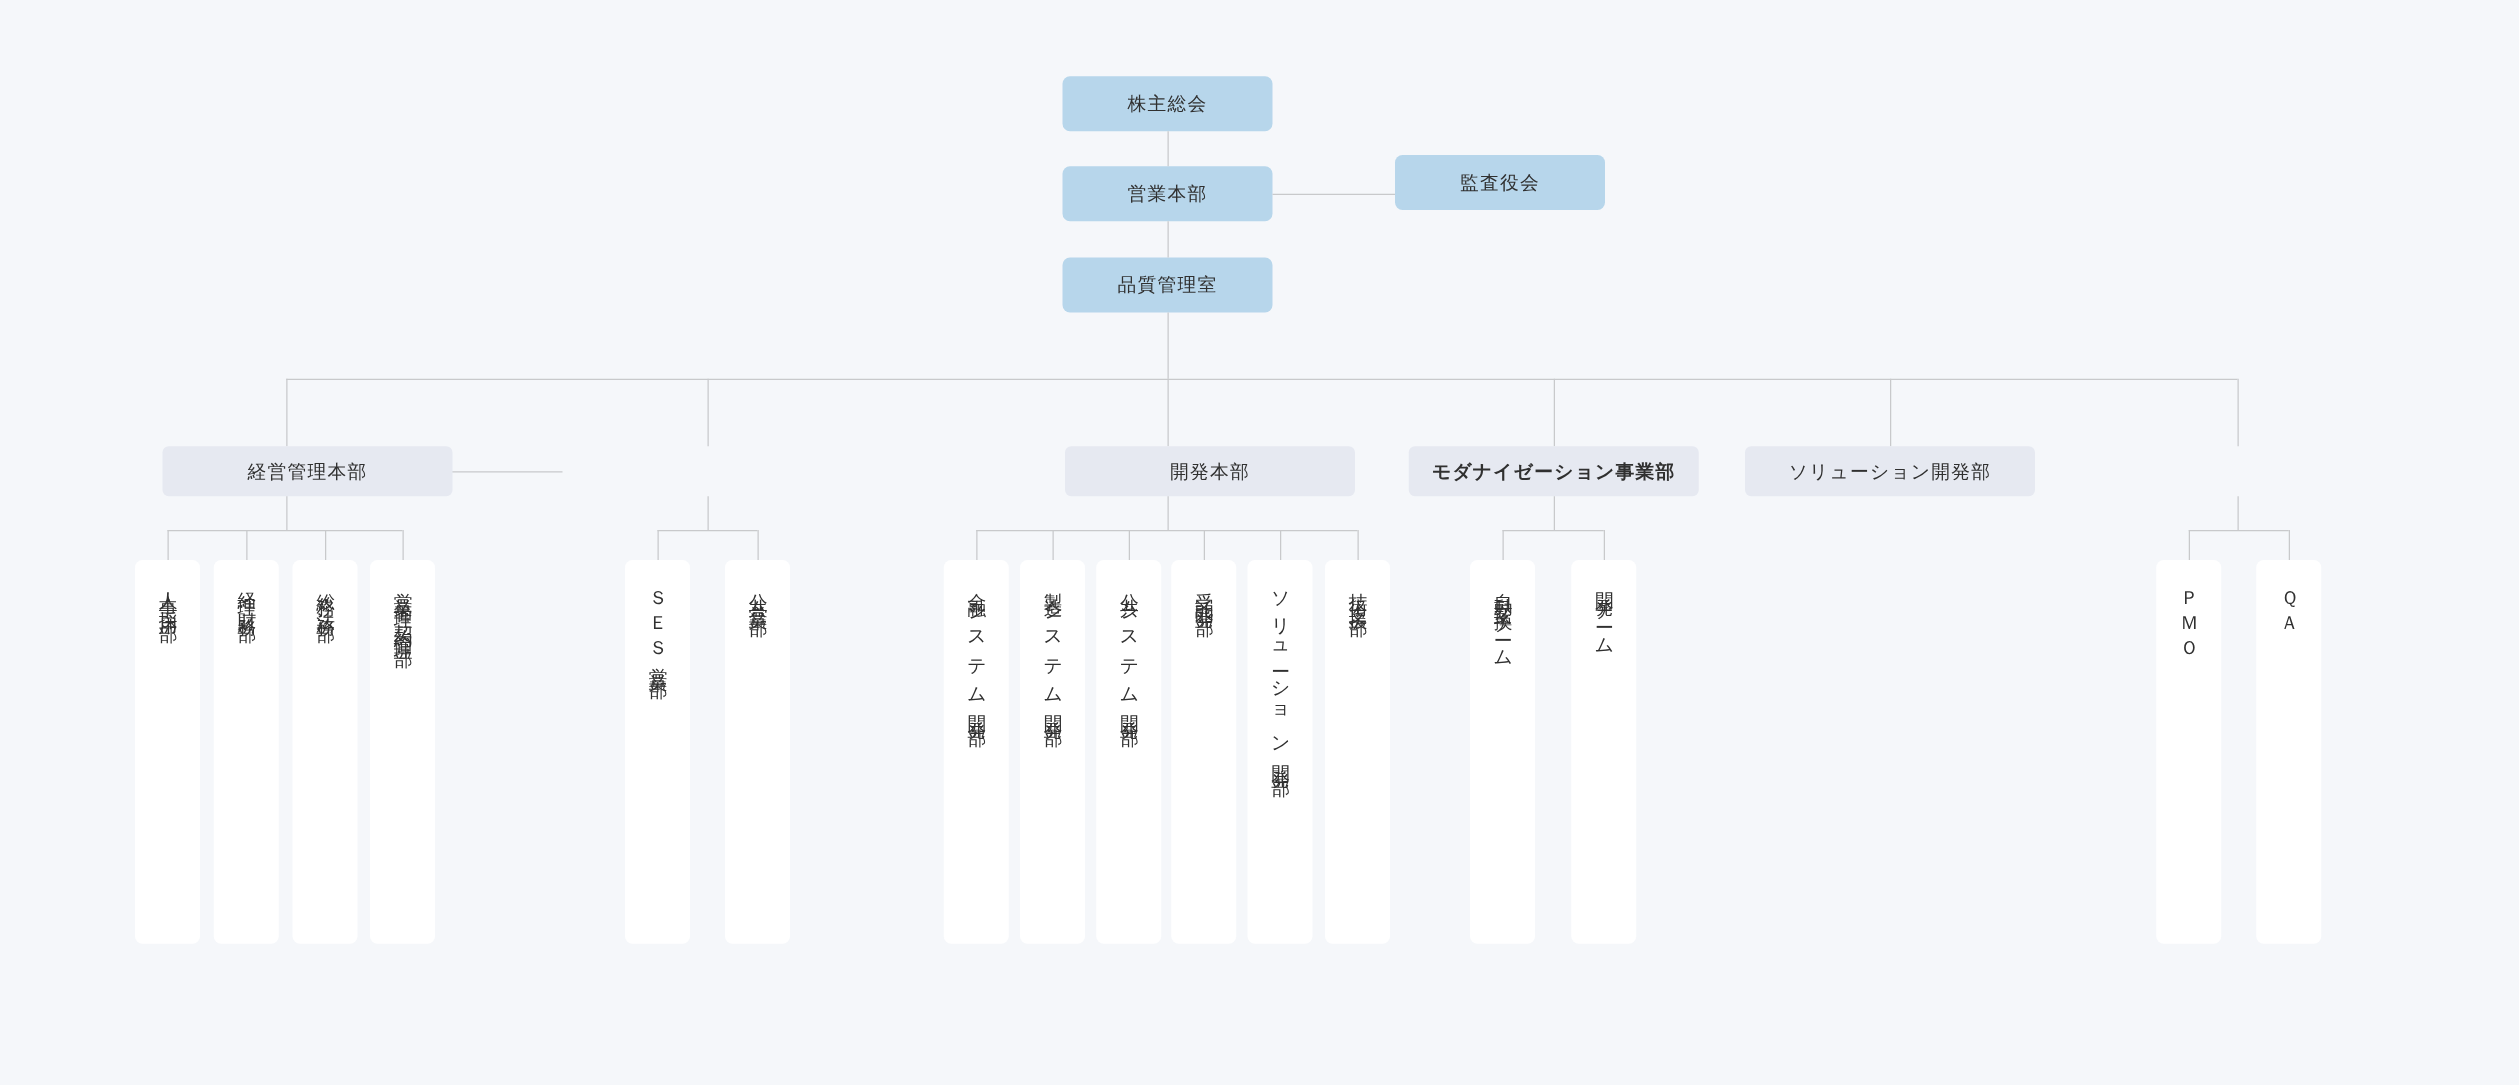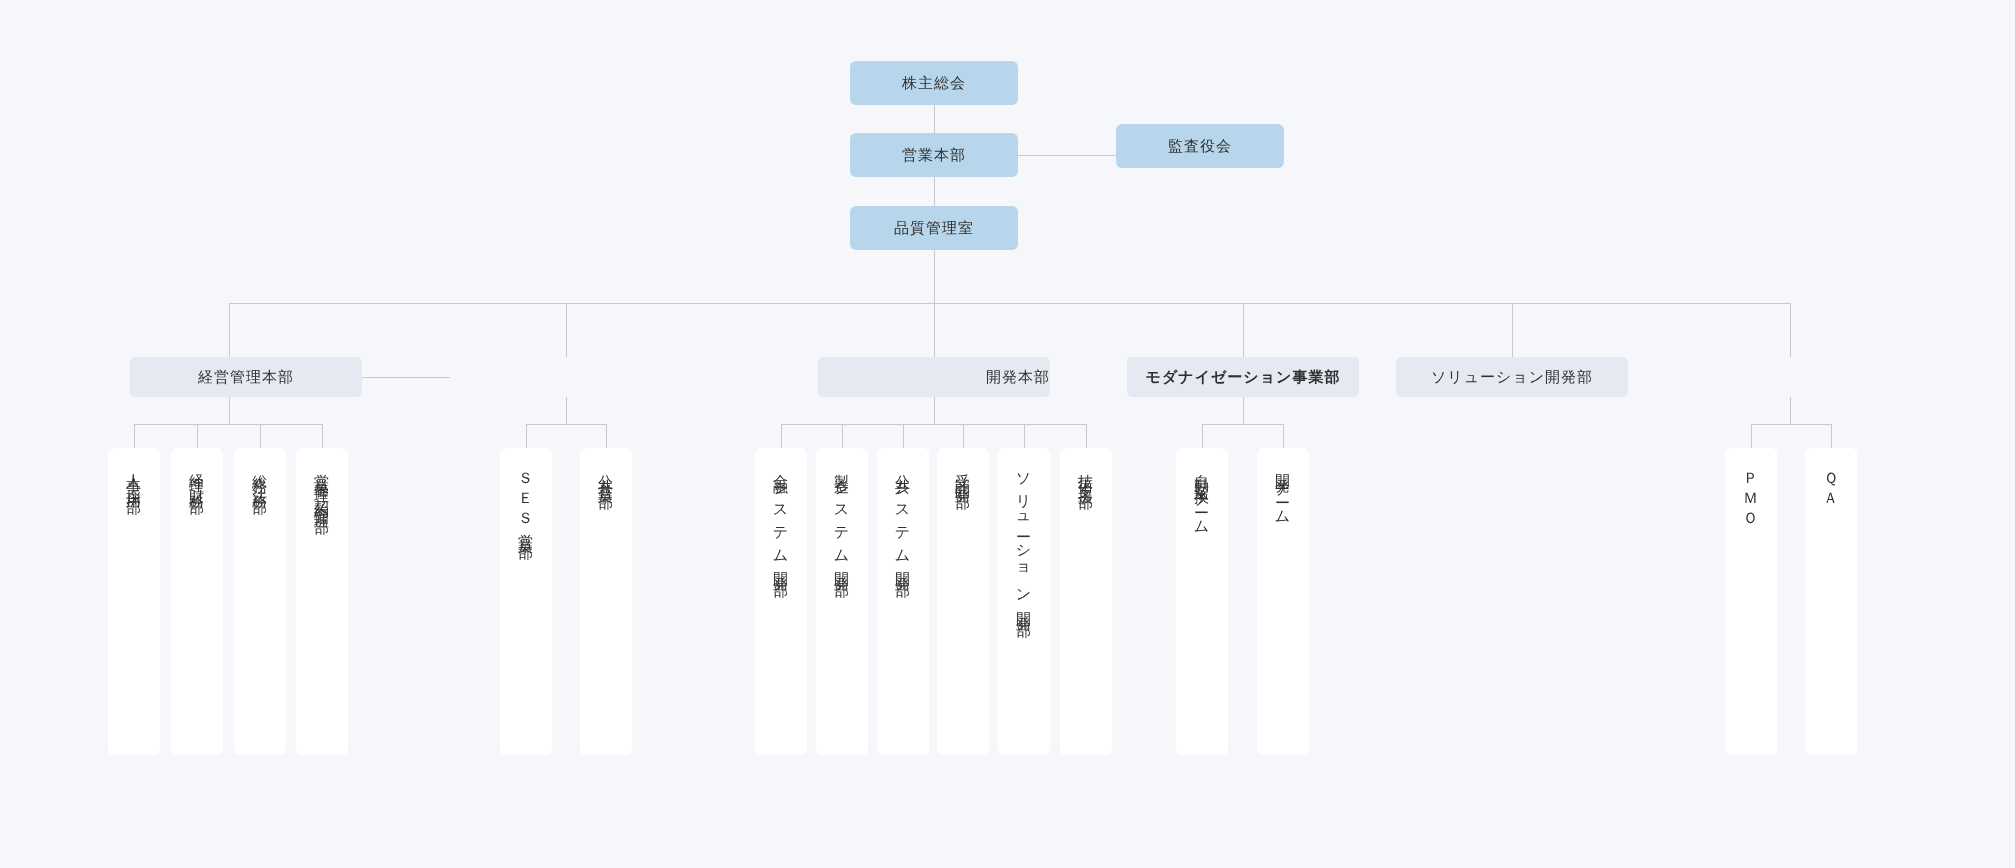--- a/index.html
+++ b/index.html
@@ -88,21 +88,21 @@
   <div class="vline" style="left:566px;  top:303px; height:54px;"></div>
   <div class="vline" style="left:934px;  top:303px; height:54px;"></div>
   <div class="vline" style="left:1243px; top:303px; height:54px;"></div>
   <div class="vline" style="left:1512px; top:303px; height:54px;"></div>
   <div class="vline" style="left:1790px; top:303px; height:54px;"></div>
   <div class="hline" style="left:345px; top:377px; width:105px;"></div>
 
   <div class="node lvl2" style="left:130px; top:357px;">
     <span>経営管理本部</span>
   </div>
-  <div class="node lvl2" style="left:818px; top:357px;justify-content:flex-end;">
+  <div class="node lvl2" style="left:852px; top:357px;">
     <span>開発本部</span>
   </div>
   <div class="node lvl2" style="left:1127px; top:357px;font-weight:bold;">
     <span>モダナイゼーション事業部</span>
   </div>
   <div class="node lvl2" style="left:1396px; top:357px;">
     <span>ソリューション開発部</span>
   </div>
 
   <div class="vline" style="left:229px; top:397px; height:27px;"></div>

